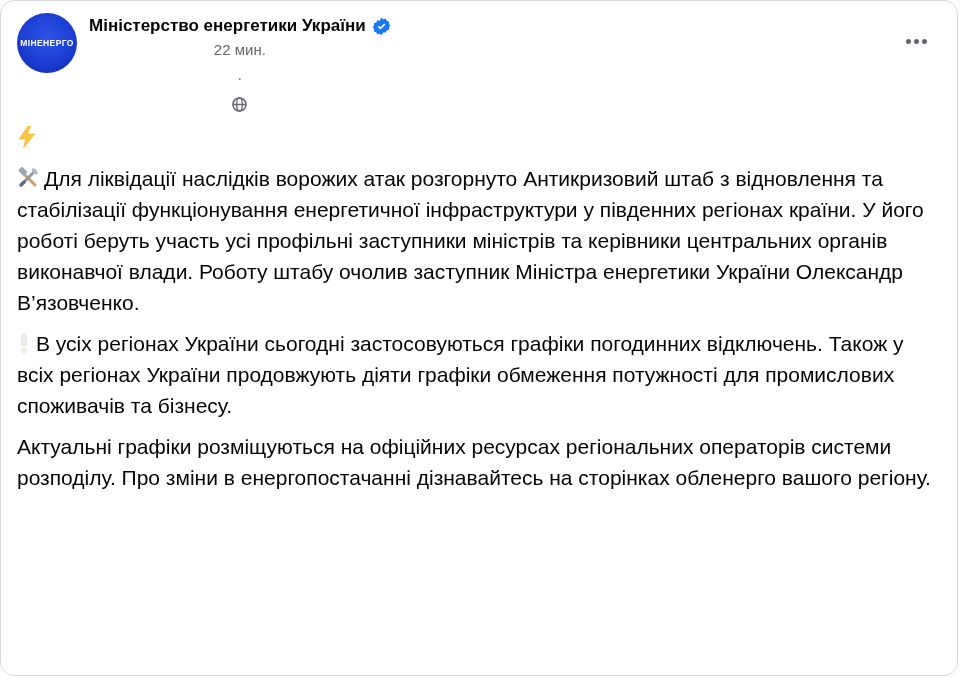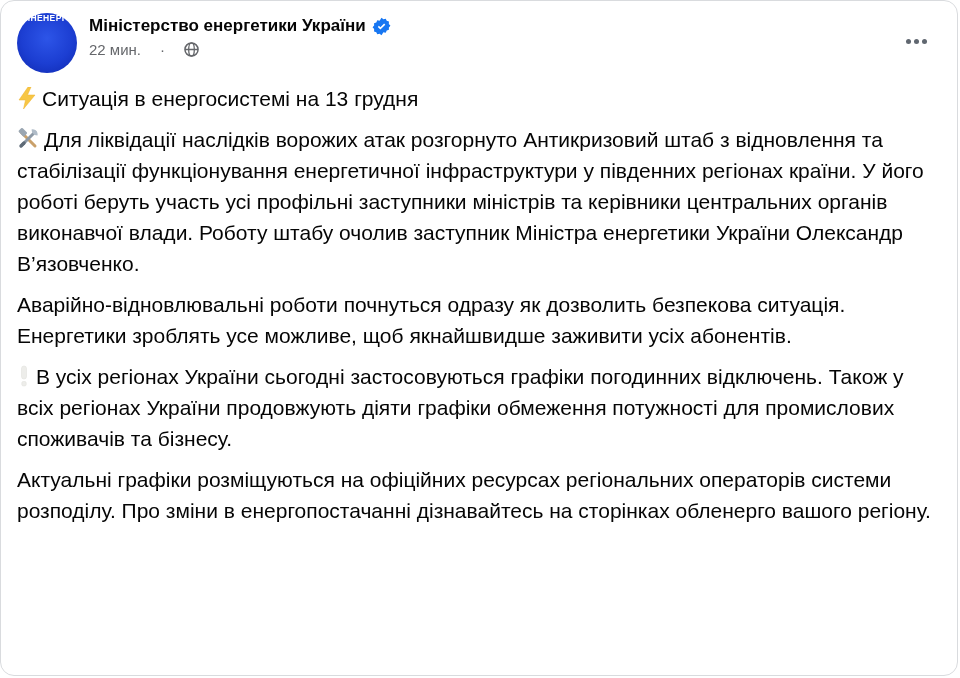--- a/index.html
+++ b/index.html
@@ -21,44 +21,45 @@
   .header {
     display: flex;
     align-items: flex-start;
     position: relative;
     margin-bottom: 10px;
   }
   .avatar {
     width: 60px; height: 60px;
     border-radius: 50%;
     background: radial-gradient(circle at 50% 42%, #2d55e8 0%, #1c3ed2 55%, #0e27ad 100%);
-    display: flex; justify-content: center;
+    display: flex; align-items: center; justify-content: center;
     flex: 0 0 auto;
     cursor: pointer;
   }
   .avatar-text {
     color: #ffffff;
     font-size: 8.5px;
     font-weight: bold;
     letter-spacing: 0.4px;
   }
   .header-info { margin-left: 12px; padding-top: 3px; }
   .author-row { display: flex; align-items: center; gap: 6px; }
   .author-name {
     font-size: 17px;
     font-weight: bold;
     color: #050505;
     cursor: pointer;
   }
   .verified-badge { width: 19px; height: 19px; display: inline-block; }
   .meta-row {
-    display: flex; align-items: center; gap: 19px;
+    display: flex; align-items: center; gap: 11px;
     margin-top: 5px;
     color: #65676b;
     font-size: 15px;
+    flex-direction: column;
   }
   .globe-icon { width: 15px; height: 15px; display: inline-block; }
   .more-button {
     position: absolute;
     right: 8px; top: 18px;
     display: flex; gap: 3px;
     padding: 8px 4px;
     cursor: pointer;
     border-radius: 6px;
   }
@@ -116,35 +117,34 @@
       <i></i>
         <i></i>
         <i></i>
     </div>
   </div>
 
   <div class="post-body">
 
     <p><span class="emoji"><svg width="20" height="22" viewBox="0 0 20 22">
             <polygon points="11,0 2,13 8.5,13 6.5,22 18,8 10.5,8 14,0" fill="#f7c644" stroke="#eeb32f" stroke-width="0.5"></polygon>
-          </svg></span><span>Ситуація в енергосистемі на 13 грудня</span></p>
+          </svg></span></p>
 
 
 
     <p><span class="emoji"><svg width="22" height="22" viewBox="0 0 22 22">
             <g stroke-linecap="round">
               <line x1="4" y1="4" x2="18" y2="18" stroke="#c9a06a" stroke-width="3"></line>
               <rect x="2" y="1.5" width="8" height="5.5" rx="1.5" transform="rotate(45 6 4)" fill="#9aa6b2"></rect>
               <line x1="18" y1="4" x2="5" y2="17" stroke="#8d99a6" stroke-width="3"></line>
               <path d="M14.5 1.5 a5 5 0 0 1 6 6 l-3-0.6 -2.4-2.4z" fill="#b0bcc8"></path>
               <line x1="7" y1="15" x2="4" y2="18" stroke="#5f6b77" stroke-width="3.4"></line>
             </g>
           </svg></span><span>Для ліквідації наслідків ворожих атак розгорнуто Антикризовий штаб з відновлення та стабілізації функціонування енергетичної інфраструктури у південних регіонах країни. У його роботі беруть участь усі профільні заступники міністрів та керівники центральних органів виконавчої влади. Роботу штабу очолив заступник Міністра енергетики України Олександр В’язовченко.</span></p>
 
-    <p><span>Аварійно-відновлювальні роботи почнуться одразу як дозволить безпекова ситуація. Енергетики зроблять усе можливе, щоб якнайшвидше заживити усіх абонентів.</span></p>
 
     <p><span class="emoji"><svg width="14" height="22" viewBox="0 0 14 22">
             <rect x="4.5" y="1" width="5" height="13" rx="2.5" fill="#ededea" stroke="#e2e2de" stroke-width="0.6"></rect>
             <rect x="4.8" y="16.5" width="4.4" height="4.4" rx="1.4" fill="#ededea" stroke="#e2e2de" stroke-width="0.6"></rect>
           </svg></span><span>В усіх регіонах України сьогодні застосовуються графіки погодинних відключень. Також у всіх регіонах України продовжують діяти графіки обмеження потужності для промислових споживачів та бізнесу.</span></p>
 
     <p><span>Актуальні графіки розміщуються на офіційних ресурсах регіональних операторів системи розподілу. Про зміни в енергопостачанні дізнавайтесь на сторінках обленерго вашого регіону.</span></p>
 
   </div>
 </div>

